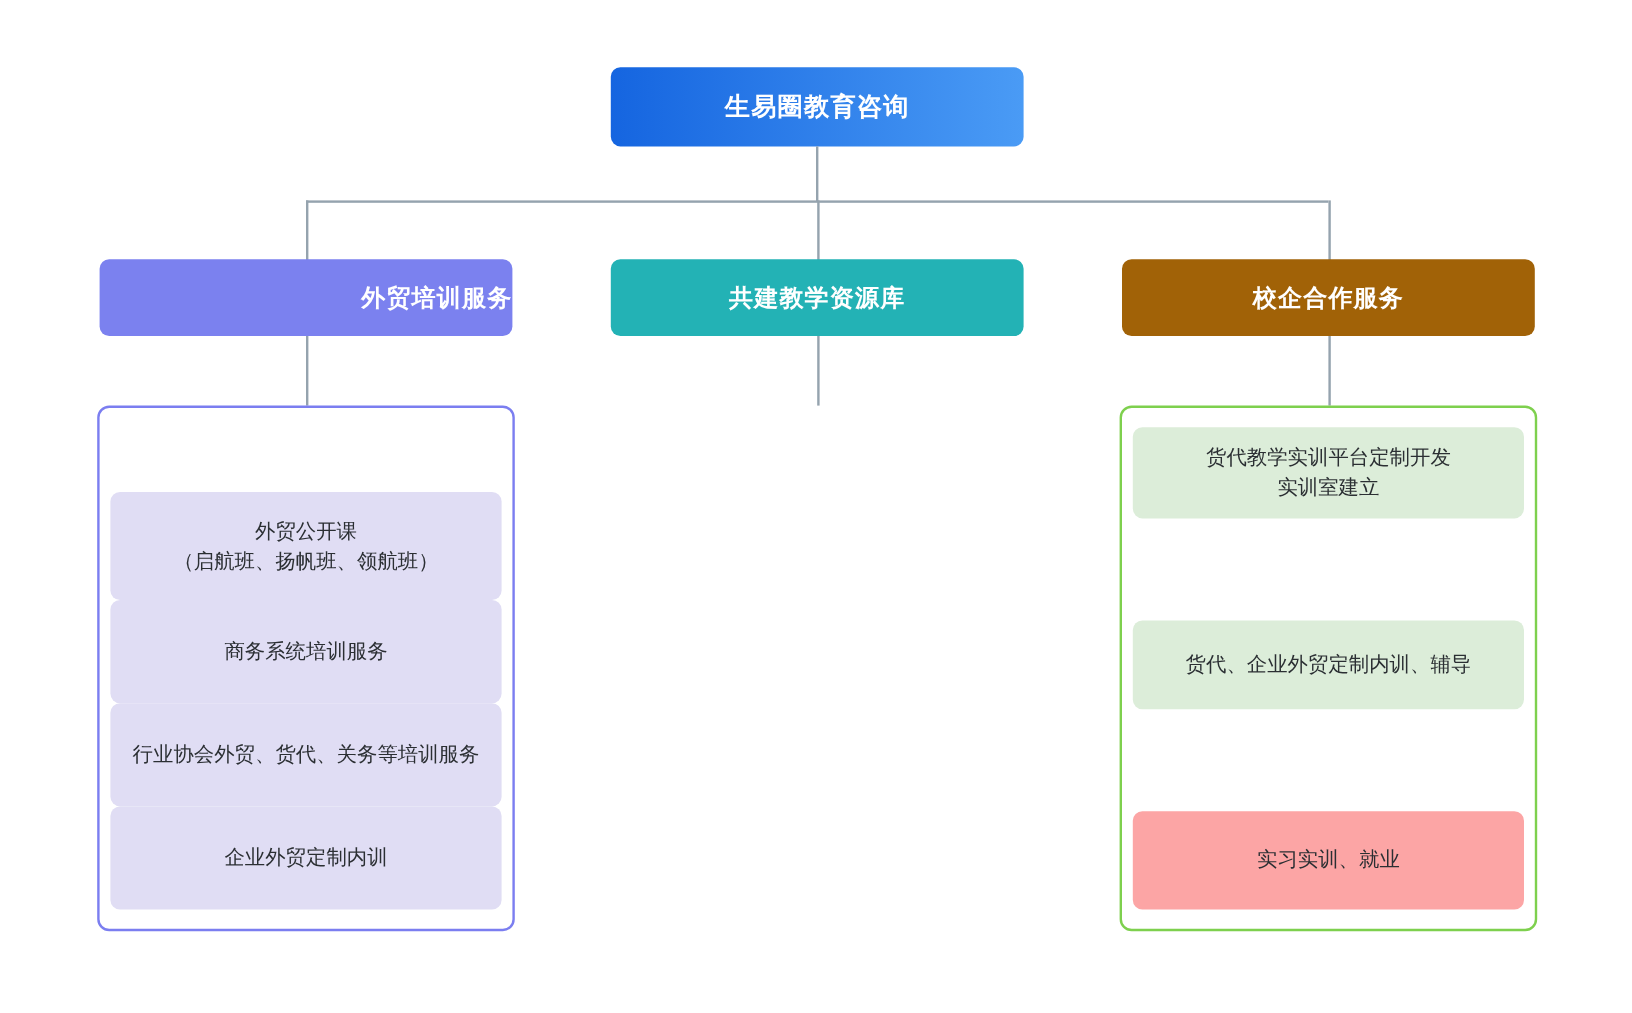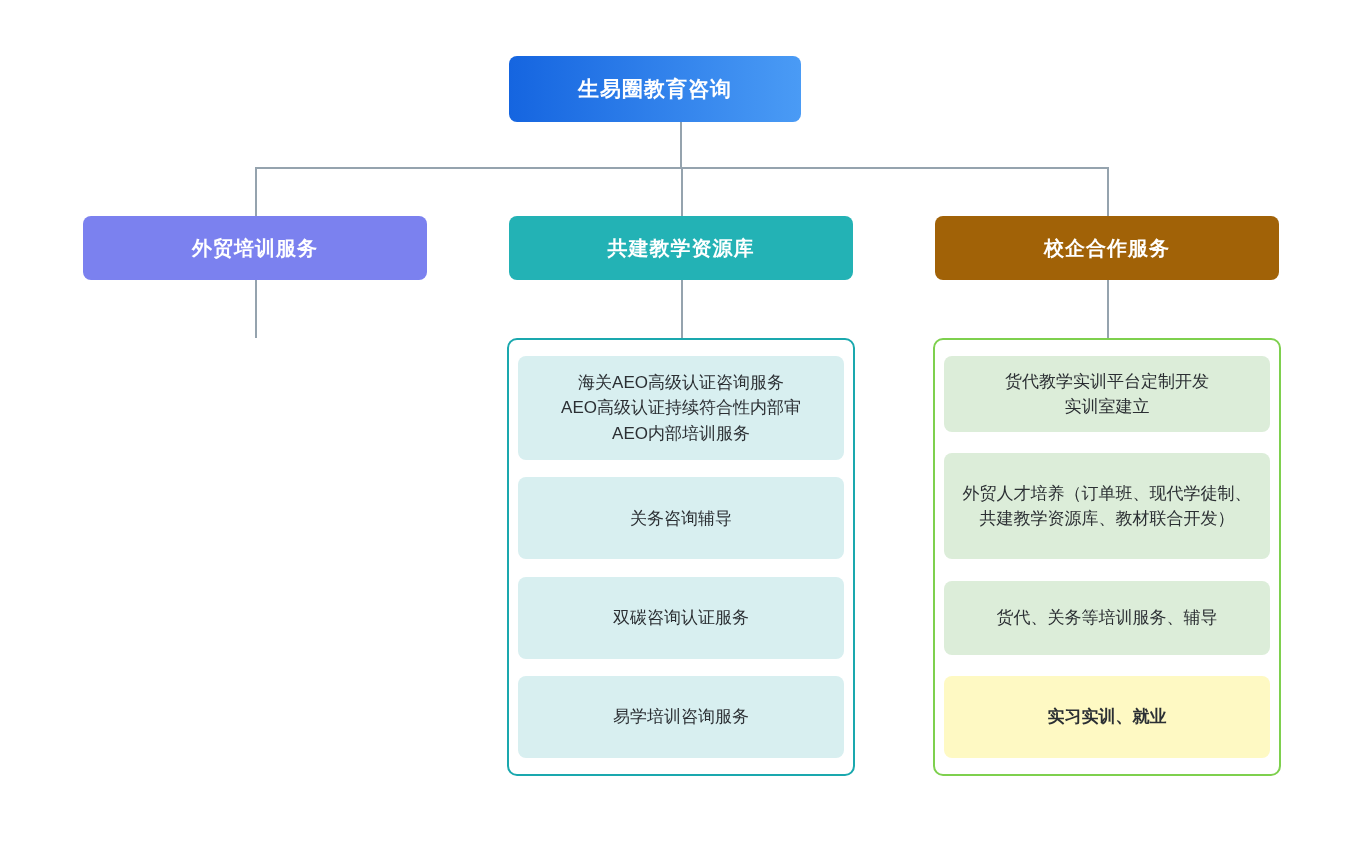--- a/index.html
+++ b/index.html
@@ -20,21 +20,21 @@
     position: relative;
     width: 1360px;
     height: 844px;
   }
 
   
   .root-node {
     position: absolute;
     left: 509px;
     top: 56px;
-    width: 292px;
+    width: 344px;
     height: 66px;
     border-radius: 8px;
     display: flex;
     align-items: center;
     justify-content: center;
     color: #ffffff;
     font-size: 21px;
     font-weight: bold;
     letter-spacing: 1px;
     box-sizing: border-box;
@@ -90,21 +90,21 @@
     text-align: center;
     font-size: 17px;
     line-height: 1.5;
     color: #2b2f33;
     padding: 10px 12px;
     box-sizing: border-box;
     white-space: pre-line;
   }
 
   
-  .col-0 { left: 83px; }
+  .col-0 { left: 83px; justify-content: flex-end; }
   .col-1 { left: 509px; }
   .col-2 { left: 935px; }
 
   .col-0.panel { left: 81px; }
   .col-1.panel { left: 507px; }
   .col-2.panel { left: 933px; }
 </style>
 </head>
 <body>
 
@@ -129,47 +129,43 @@
   <div class="cat-header col-0" style="background: rgb(123, 129, 239);">
     <span>外贸培训服务</span>
   </div>
   <div class="cat-header col-1" style="background: rgb(35, 178, 181);">
     <span>共建教学资源库</span>
   </div>
   <div class="cat-header col-2" style="background: #a16207;">
     <span>校企合作服务</span>
   </div>
 
-
-  <div class="panel col-1" style="border-color: rgb(26, 168, 174);">
-    <div class="item" style="height: 104px; background: rgb(216, 239, 240);">
-      <span>海关AEO高级认证咨询服务
-AEO高级认证持续符合性内部审
-AEO内部培训服务</span>
+  <div class="panel col-0" style="border-color: rgb(123, 126, 240);">
+    <div class="item" style="height: 90px; background: rgb(224, 221, 244);">
+      <span>外贸公开课
+（启航班、扬帆班、领航班）</span>
     </div>
-    <div class="item" style="height: 82px; background: rgb(216, 239, 240);">
-      <span>关务咨询辅导</span>
+    <div class="item" style="height: 86px; background: rgb(224, 221, 244);">
+      <span>商务系统培训服务</span>
     </div>
-    <div class="item" style="height: 82px; background: rgb(216, 239, 240);">
-      <span>双碳咨询认证服务</span>
+    <div class="item" style="height: 86px; background: rgb(224, 221, 244);">
+      <span>行业协会外贸、货代、关务等培训服务</span>
     </div>
-    <div class="item" style="height: 82px; background: rgb(216, 239, 240);">
-      <span>易学培训咨询服务</span>
+    <div class="item" style="height: 86px; background: rgb(224, 221, 244);">
+      <span>企业外贸定制内训</span>
     </div>
   </div>
+
 
   <div class="panel col-2" style="border-color: rgb(126, 208, 78);">
     <div class="item" style="height: 76px; background: rgb(220, 237, 217);">
       <span>货代教学实训平台定制开发
 实训室建立</span>
     </div>
-    <div class="item" style="height: 106px; background: rgb(220, 237, 217);">
-      <span>外贸人才培养（订单班、现代学徒制、共建教学资源库、教材联合开发）</span>
+    <div class="item" style="height: 74px; background: rgb(220, 237, 217);">
+      <span>货代、企业外贸定制内训、辅导</span>
     </div>
-    <div class="item" style="height: 74px; background: rgb(220, 237, 217);">
-      <span>货代、关务等培训服务、辅导</span>
-    </div>
-    <div class="item" style="height: 82px; background: #fef9c3; font-weight: bold;">
+    <div class="item" style="height: 82px; background: #fca5a5;">
       <span>实习实训、就业</span>
     </div>
   </div>
 
 </div>
 
 </body></html>

